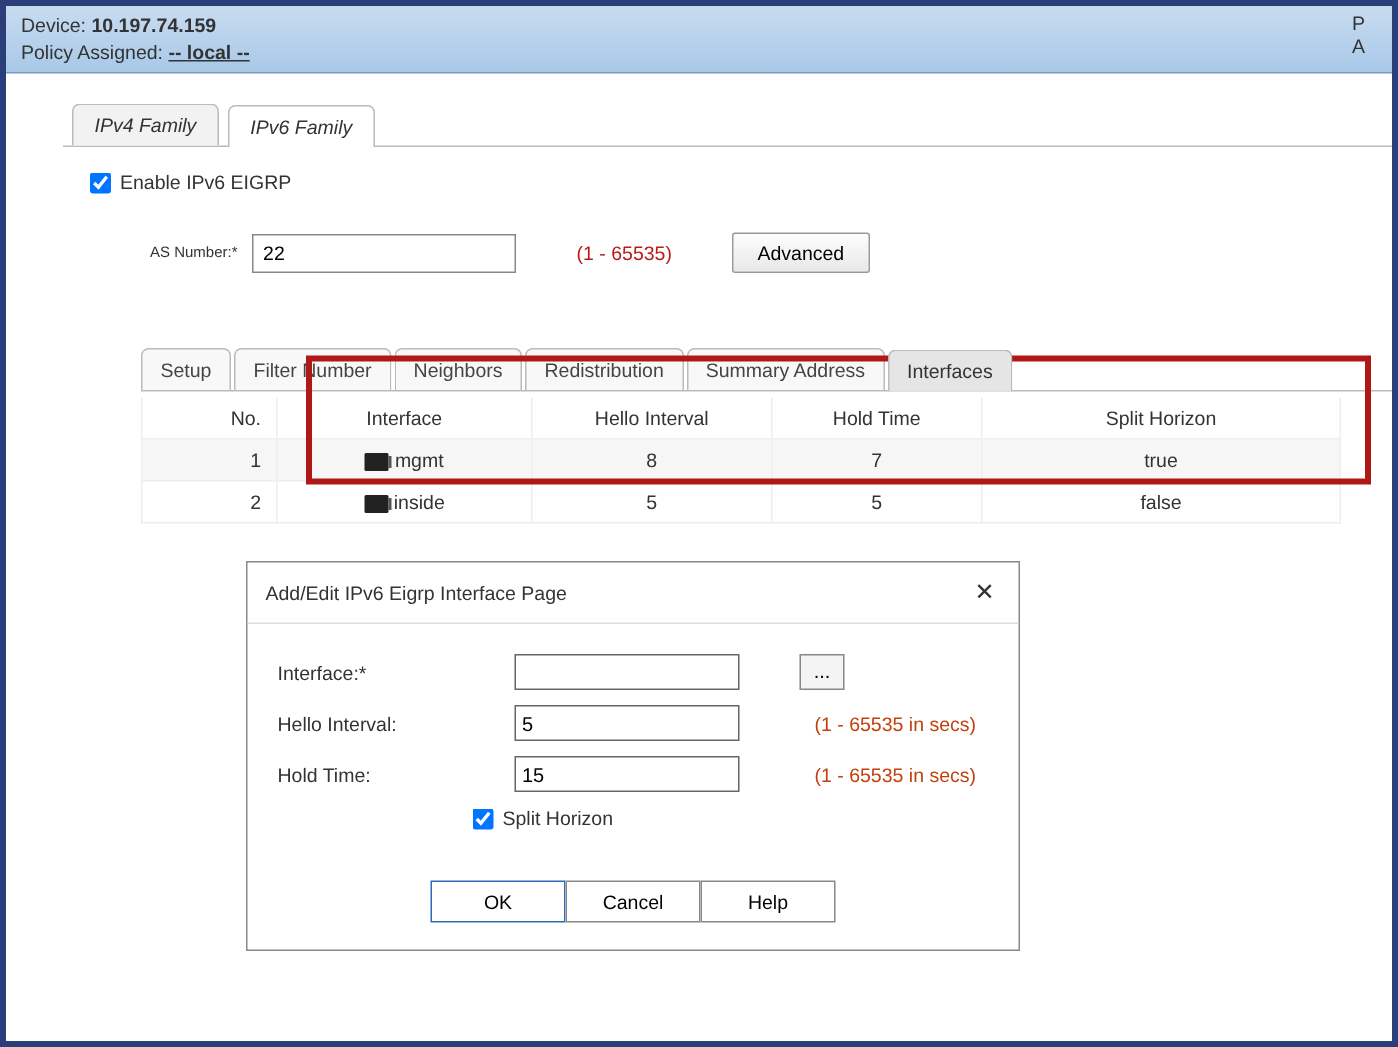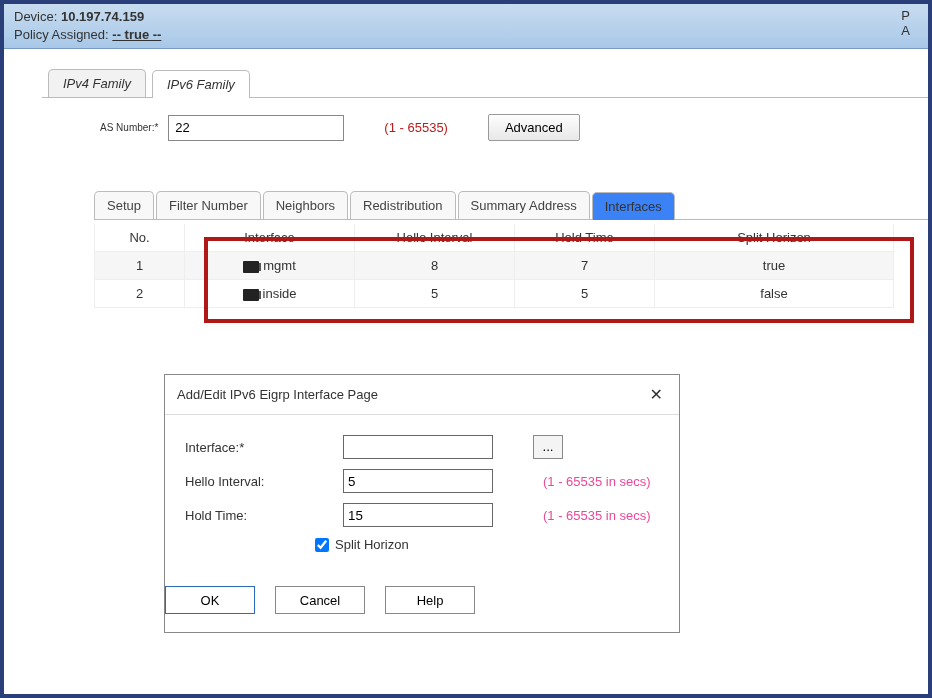--- a/index.html
+++ b/index.html
@@ -92,21 +92,21 @@
     border-bottom: none;
     border-top-left-radius: 5px;
     border-top-right-radius: 5px;
     margin-right: 2px;
     background: #fff;
     font-size: 13px;
     cursor: pointer;
     position: relative;
   }
   .tab2.active {
-    background: #3b82f6;
+    background: #e5e5e5;
     top: 1px;
     z-index: 2;
   }
   .tab2.inactive { color: #444; background: #f8f8f8; }
 
   .red-box1 {
     position: absolute;
     left: 200px;
     top: 233px;
     width: 710px;
@@ -124,21 +124,21 @@
   .table th, .table td {
     text-align: center;
     padding: 6px 10px;
     font-weight: normal;
     font-size: 13px;
     border: 1px solid #eee;
   }
   .table th { border-top: none; }
   .table tr:nth-child(odd) td { background: #fff; }
   .table tr:nth-child(even) td { background: #f6f6f6; }
-  .table .no-col { width: 90px; text-align: center; }
+  .table .no-col { width: 90px; text-align: right; }
   .port-icon {
     display: inline-block; width: 16px; height: 12px;
     background: #222; border-radius: 1px; margin-right: 4px;
     vertical-align: middle;
     position: relative;
   }
   .port-icon::after {
     content: ""; position: absolute; right: -2px; top: 2px;
     width: 2px; height: 8px; background: #555;
   }
@@ -175,26 +175,26 @@
   }
   .form-row .browse {
     width: 30px; height: 24px;
     margin-left: 12px;
     border: 1px solid #888;
     background: #f4f4f4;
     cursor: pointer;
     text-align: center;
     line-height: 18px;
   }
-  .form-row .hint { margin-left: 22px; color: #ec4899; }
+  .form-row .hint { margin-left: 22px; color: #c2410c; }
   .split-row { margin-left: 130px; display: flex; align-items: center; gap: 6px; }
   .split-row input { width: 14px; height: 14px; }
 
   .dialog-buttons {
-    display: flex; gap: 20px; justify-content: flex-start;
+    display: flex; justify-content: center;
     padding: 20px 0 18px 0;
   }
   .dlg-btn {
     width: 90px; height: 28px;
     background: #fff; border: 1px solid #888;
     cursor: pointer;
     font-size: 13px;
   }
   .dlg-btn.primary { border: 1px solid #2a6abf; }
 
@@ -211,36 +211,40 @@
 </head>
 <body>
 
 <div class="app-header">
   <div class="row">
     <span>Device:</span>
     <span class="value">10.197.74.159</span>
   </div>
   <div class="row">
     <span>Policy Assigned:</span>
-    <span class="underline">-- true --</span>
+    <span class="underline">-- local --</span>
   </div>
   <div class="right">
     <div>P</div>
     <div>A</div>
   </div>
 </div>
 
 <div class="family-tabs">
   <div class="tab-row1">
     <div class="tab1">IPv4 Family</div>
     <div class="tab1 active">IPv6 Family</div>
   </div>
 </div>
 
 <div class="section">
+  <div class="checkbox-row">
+    <input type="checkbox" checked="" style="">
+    <label>Enable IPv6 EIGRP</label>
+  </div>
 
   <div class="as-row">
     <label class="txt">AS Number:*</label>
     <input type="text" class="field" value="22" style="">
     <span class="range">(1 - 65535)</span>
     <button class="btn" style="margin-left:30px">Advanced</button>
   </div>
 </div>
 
 <div class="subtabs-wrap">

